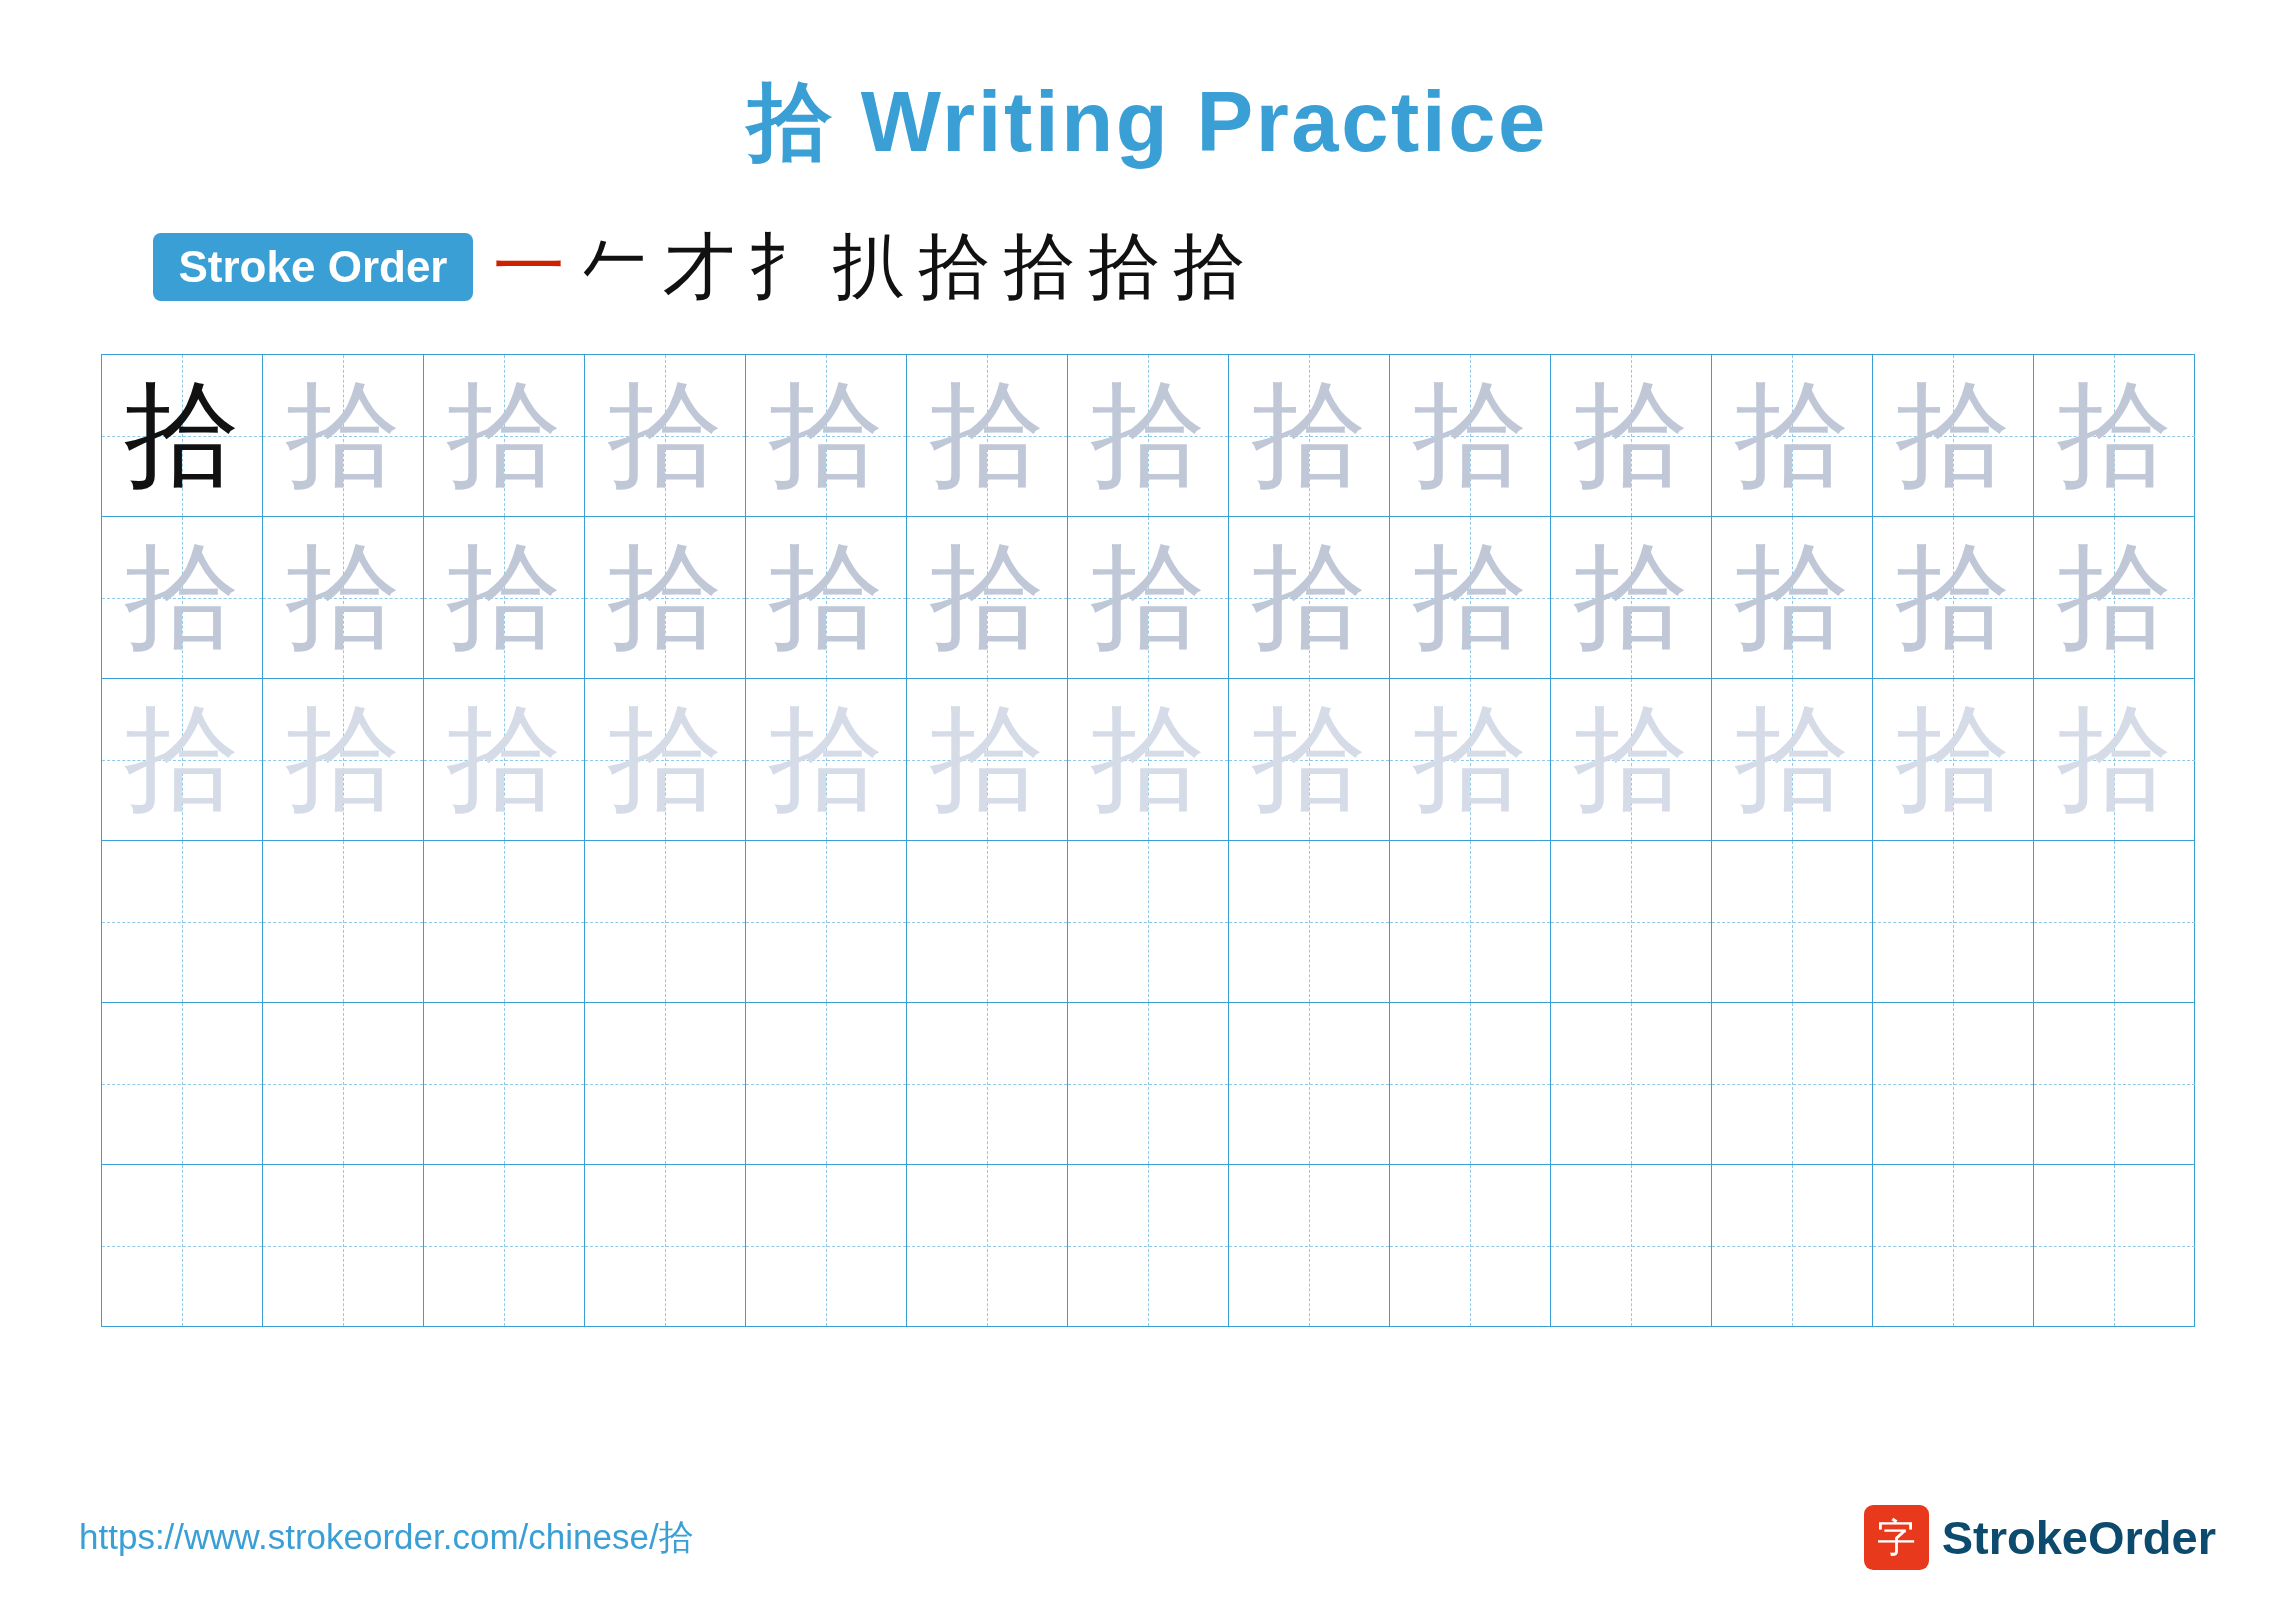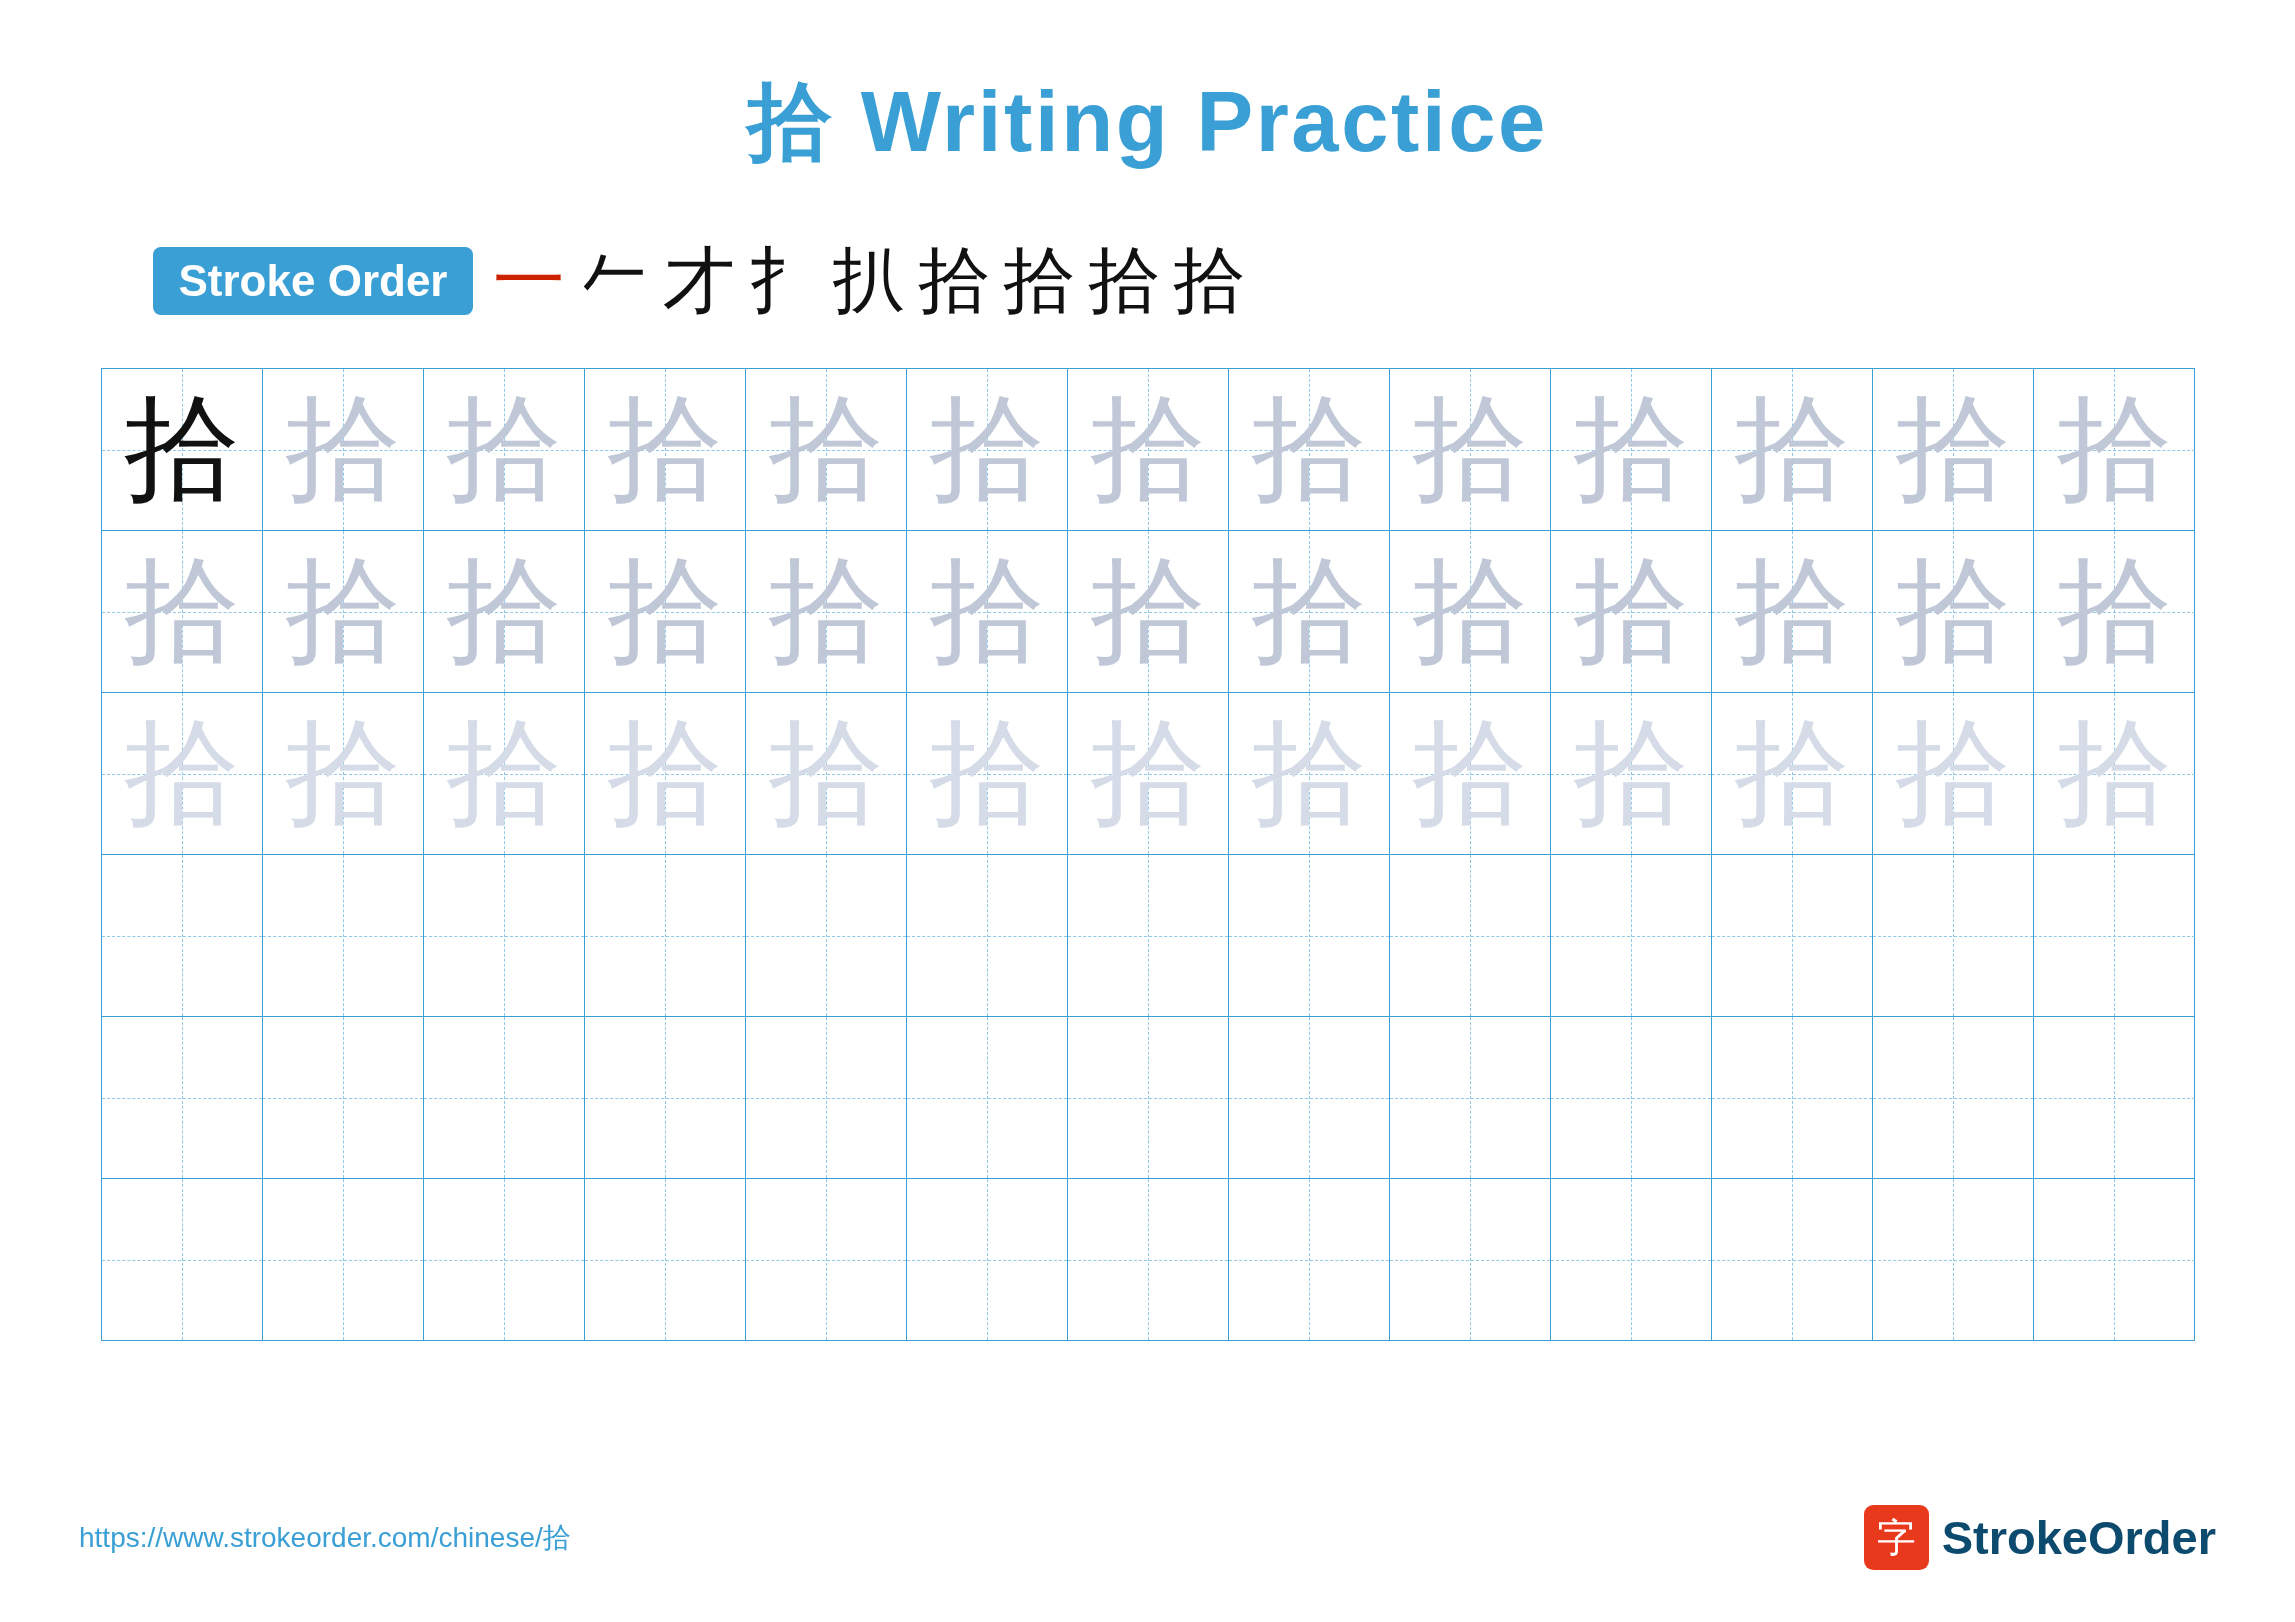--- a/index.html
+++ b/index.html
@@ -28,21 +28,21 @@
       font-size: 85px;
       color: #3a9fd5;
       font-weight: bold;
       letter-spacing: 2.6px;
     }
 
     
     .stroke-order-row {
       display: flex;
       align-items: center;
-      margin-top: 53px;
+      margin-top: 39px;
       margin-bottom: 39px;
       gap: 19.6px;
       width: 2094px;
       padding-left: 52px;
     }
 
     .stroke-order-badge {
       background: #3a9fd5;
       color: white;
       font-size: 44px;
@@ -150,21 +150,21 @@
       left: 0;
       right: 0;
       display: flex;
       justify-content: space-between;
       align-items: center;
       padding: 0 79px;
     }
 
     .footer-url {
       color: #3a9fd5;
-      font-size: 28px;
+      font-size: 35px;
     }
 
     .footer-logo {
       display: flex;
       align-items: center;
       gap: 13px;
     }
 
     .logo-icon {
       width: 65px;

